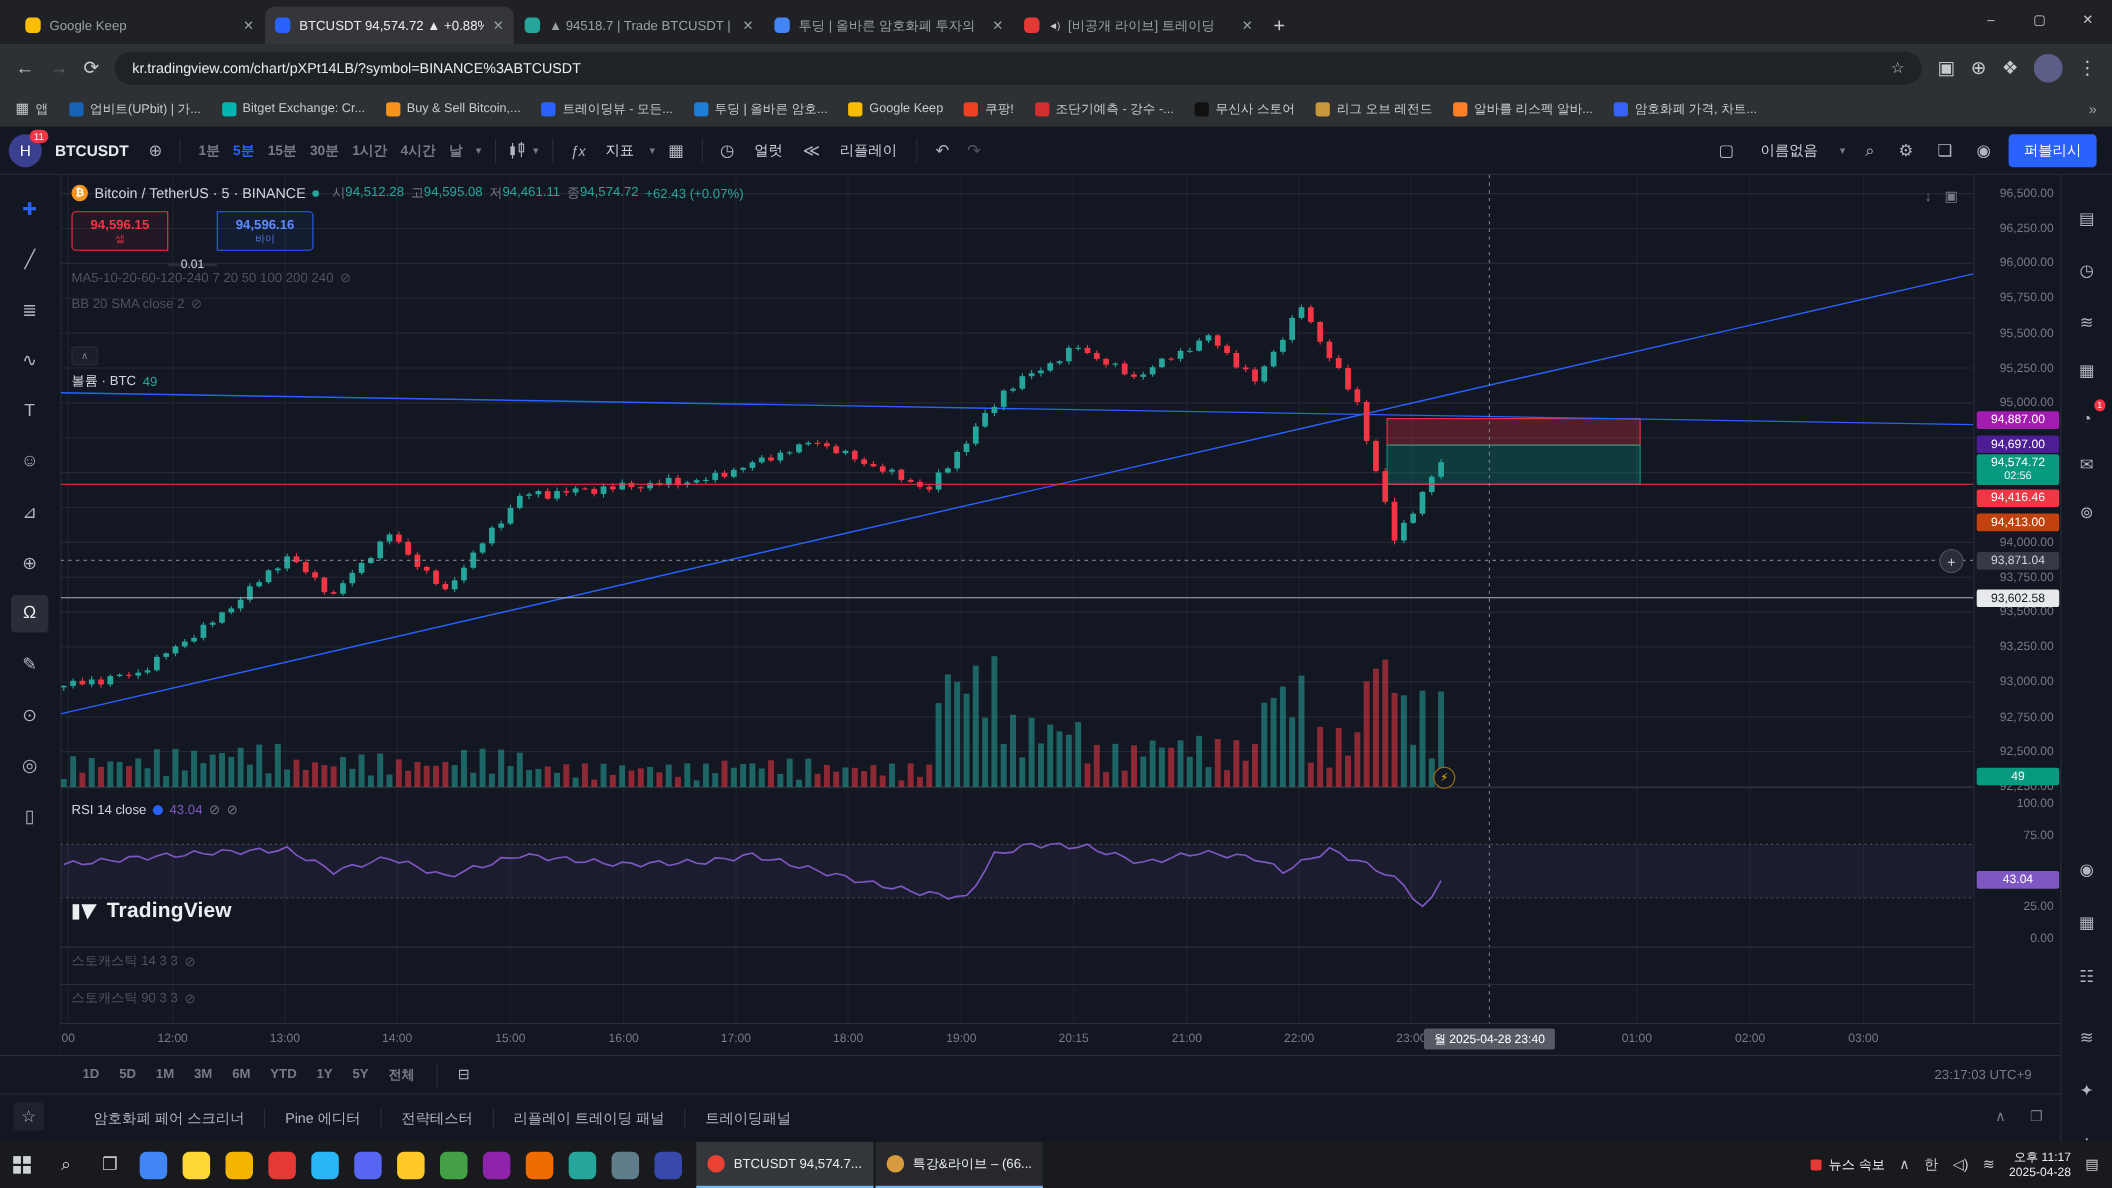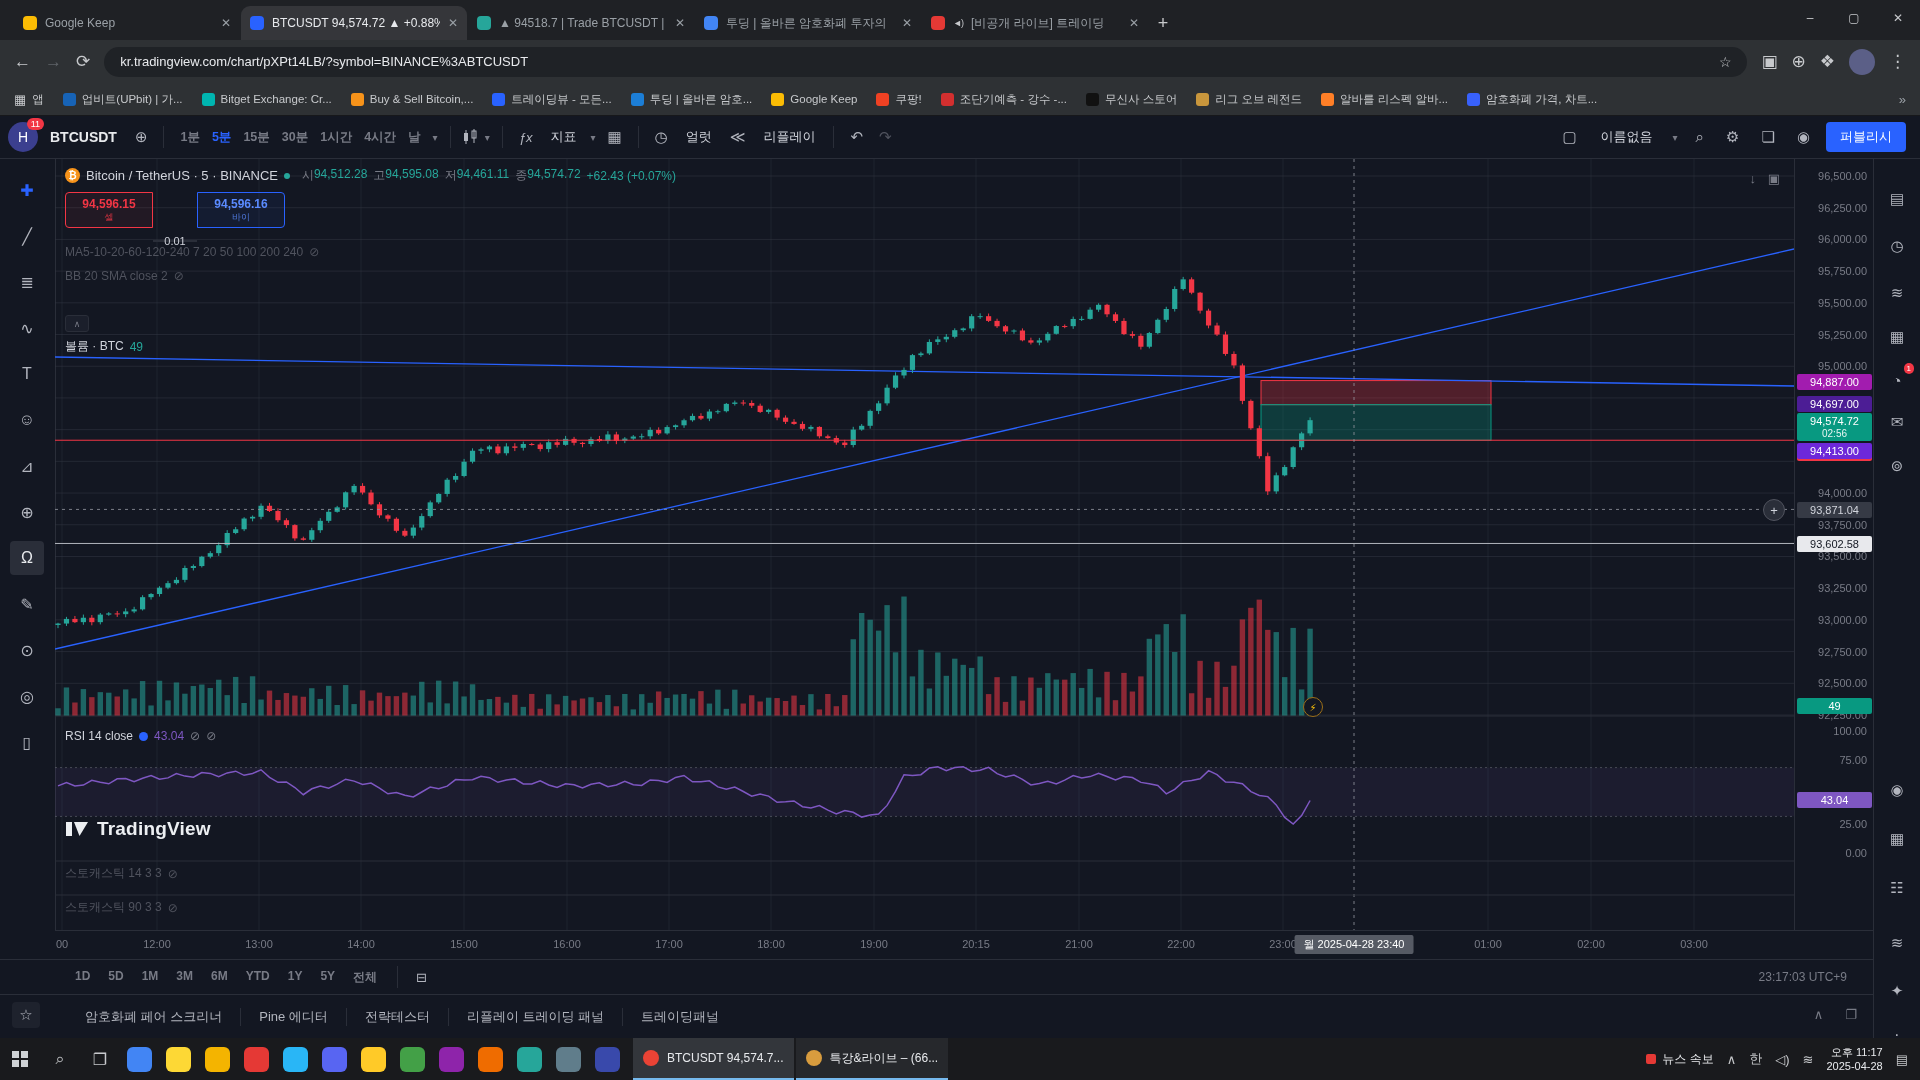--- a/index.html
+++ b/index.html
@@ -881,21 +881,21 @@
       <div class="ptick" style="top: 524.294px;">92,500.00</div>
       <div class="ptick" style="top: 556px;">92,250.00</div>
       <div class="ptick" style="top: 572px;">100.00</div>
       <div class="ptick" style="top: 601px;">75.00</div>
       <div class="ptick" style="top: 665px;">25.00</div>
       <div class="ptick" style="top: 694px;">0.00</div>
       <div class="plabel" style="top: 223px; background: #a21caf; color: rgb(255, 255, 255);">94,887.00</div>
       <div class="plabel" style="top: 245px; background: #4c1d95; color: rgb(255, 255, 255);">94,697.00</div>
       <div class="plabel" style="top: 268px; background: rgb(8, 153, 129); color: rgb(255, 255, 255);">94,574.72<span class="sub">02:56</span></div>
       <div class="plabel" style="top: 294px; background: rgb(242, 54, 69); color: rgb(255, 255, 255);">94,416.46</div>
-      <div class="plabel" style="top: 292px; background: #6d28d9; color: rgb(255, 255, 255);">94,413.00</div>
+      <div class="plabel" style="top: 316px; background: #c2410c; color: rgb(255, 255, 255);">94,413.00</div>
       <div class="plabel" style="top: 351px; background: rgb(54, 58, 69); color: rgb(209, 212, 220);">93,871.04</div>
       <div class="plabel" style="top: 385px; background: rgb(232, 233, 237); color: rgb(19, 23, 34);">93,602.58</div>
       <div class="plabel" style="top: 547px; background: rgb(8, 153, 129); color: rgb(255, 255, 255);">49</div>
       <div class="plabel" style="top: 641px; background: rgb(126, 87, 194); color: rgb(255, 255, 255);">43.04</div>
     </div>
 
   <div id="taxis">
     <div id="cross-time" style="left: 1299px;">월 2025-04-28  23:40</div>
   <div class="ttick" style="left: 7px;">00</div>
       <div class="ttick" style="left: 102px;">12:00</div>

